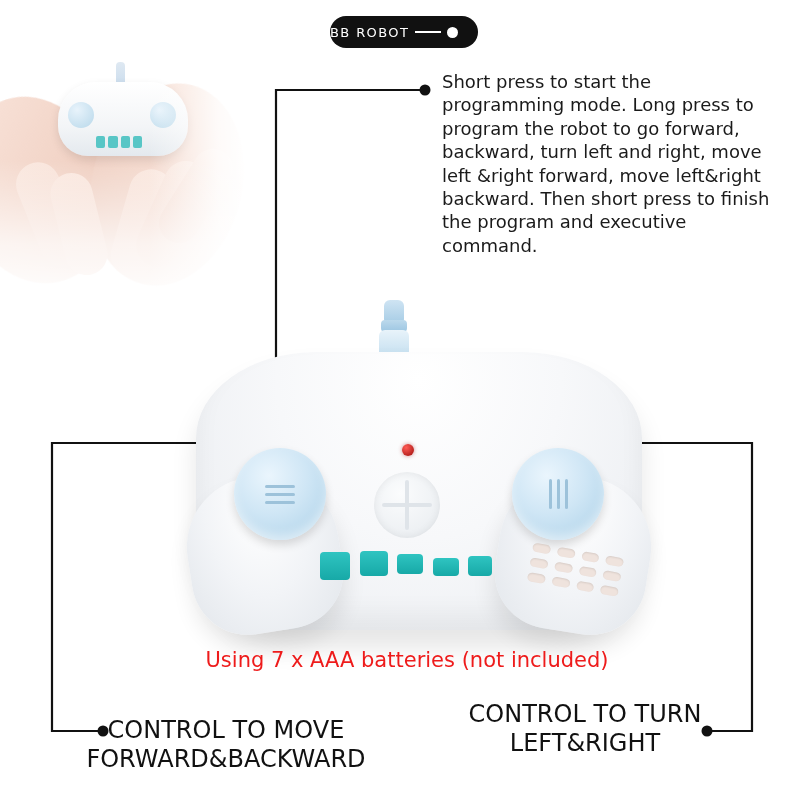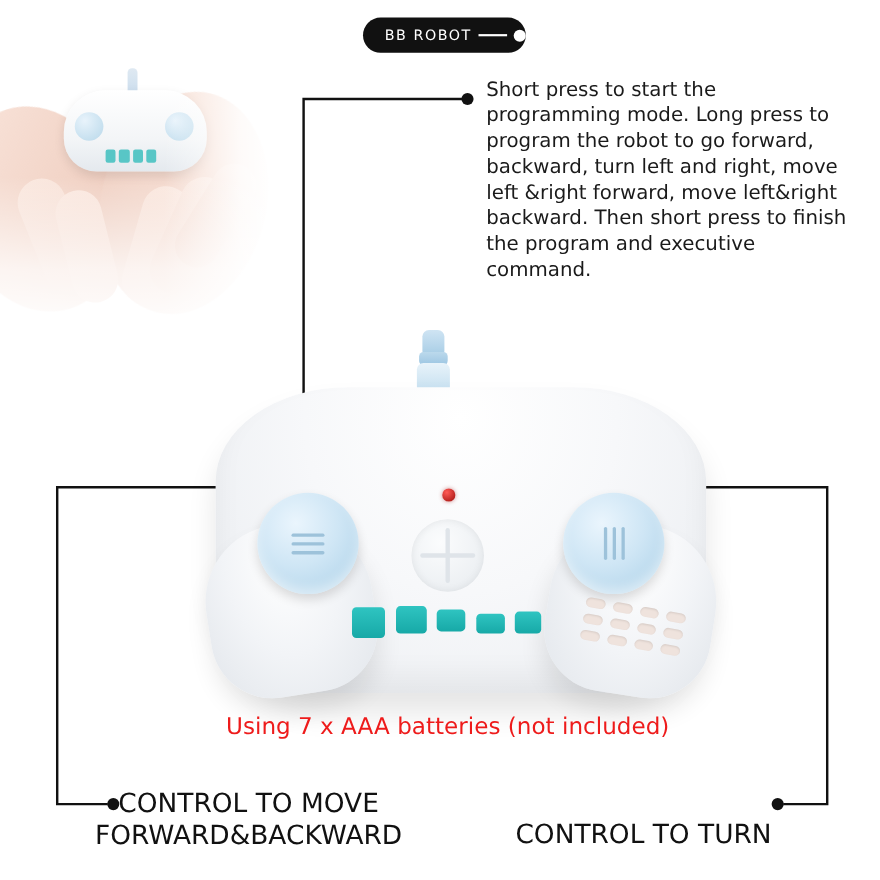--- a/index.html
+++ b/index.html
@@ -19,21 +19,21 @@
   .badge {
     position: absolute;
     left: 330px;
     top: 16px;
     width: 148px;
     height: 32px;
     background: #111111;
     border-radius: 16px;
     display: flex;
     align-items: center;
-    justify-content: flex-end;
+    justify-content: flex-start;
     gap: 6px;
   }
   .badge-text {
     color: #ffffff;
     font-size: 13px;
     letter-spacing: 1.4px;
     font-family: "DejaVu Sans", sans-serif;
   }
   .badge-line {
     display: block;
@@ -306,21 +306,21 @@
   
   .label-left, .label-right {
     position: absolute;
     text-align: center;
     font-family: "DejaVu Sans", sans-serif;
     font-size: 24px;
     color: #111111;
     line-height: 1.22;
   }
   .label-left  { left: 66px;  top: 716px; width: 320px; }
-  .label-right { left: 432px; top: 744px; width: 306px; }
+  .label-right { left: 432px; top: 700px; width: 306px; }
 </style>
 </head>
 <body>
 
 <div class="badge">
   <span class="badge-text">BB ROBOT</span>
   <span class="badge-line"></span>
   <span class="badge-dot"></span>
 </div>
 
@@ -419,13 +419,14 @@
 
 <div class="red-note">Using 7 x AAA batteries (not included)</div>
 
 <div class="label-left">
   <div>CONTROL TO MOVE</div>
   <div>FORWARD&amp;BACKWARD</div>
 </div>
 
 <div class="label-right">
   <div>CONTROL TO TURN</div>
+  <div>LEFT&amp;RIGHT</div>
 </div>
 
 </body></html>

